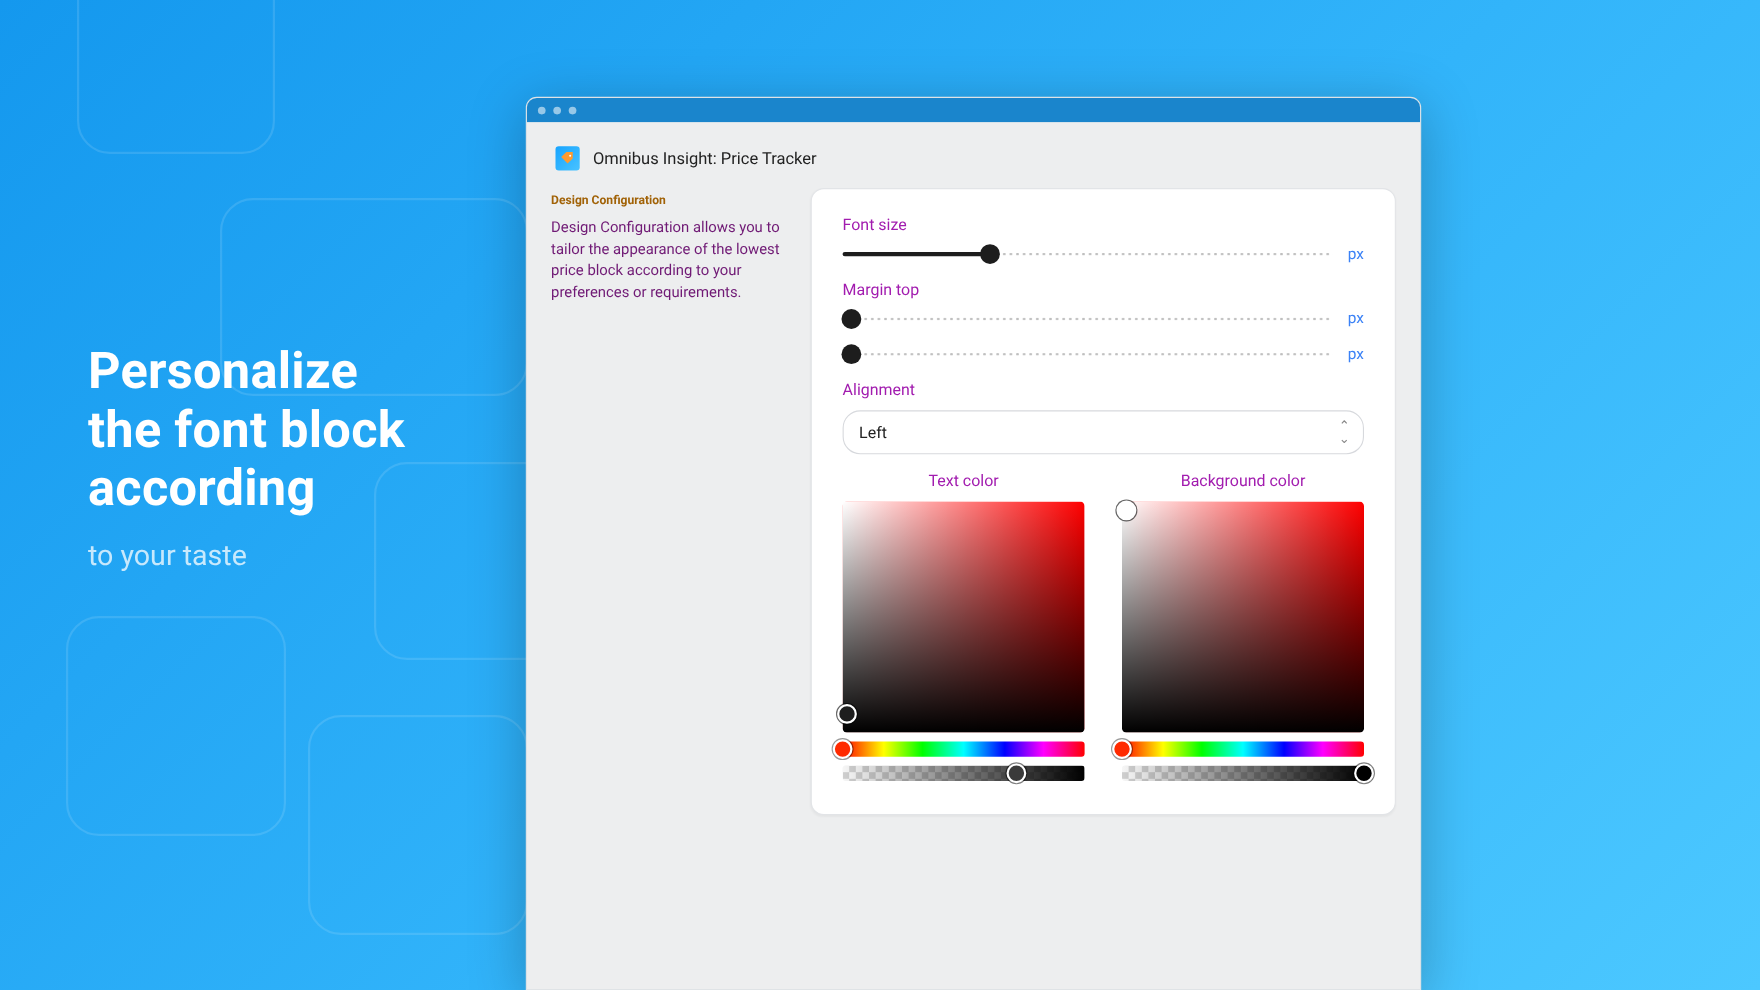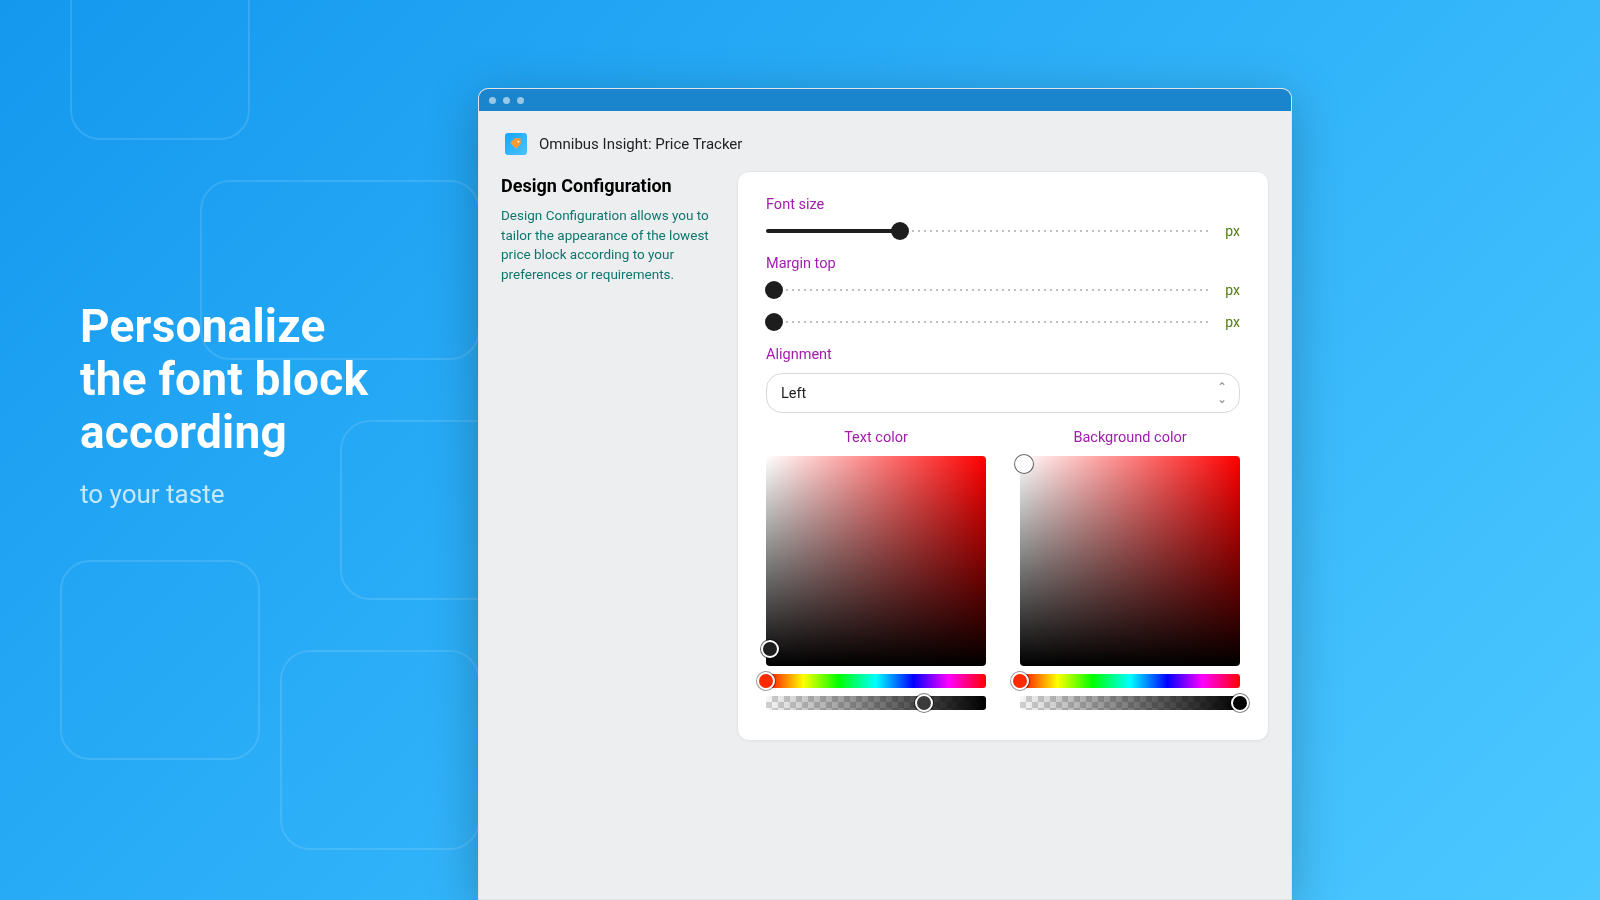--- a/index.html
+++ b/index.html
@@ -9,56 +9,56 @@
     position: relative;
   }
   
   .bgshape { position:absolute; border:2px solid rgba(255,255,255,0.12); border-radius:30px; }
   .s1{left:70px;top:-40px;width:180px;height:180px;}
   .s2{left:200px;top:180px;width:280px;height:180px;}
   .s3{left:60px;top:560px;width:200px;height:200px;}
   .s4{left:280px;top:650px;width:200px;height:200px;}
   .s5{left:340px;top:420px;width:180px;height:180px;}
 
-  .hero { position:absolute; left:80px; top:300px; color:#fff; }
+  .hero { position:absolute; left:80px; top:312px; color:#fff; }
   .hero h1 { font-size:46px; font-weight:700; line-height:1.15; letter-spacing:0.2px; }
   .hero .sub { margin-top:20px; font-size:26px; font-weight:400; color:rgba(255,255,255,0.75); }
 
   .window {
     position:absolute; left:478px; top:88px; width:814px; height:812px;
     background:#edeeef; border:1px solid #dfe3e6; border-radius:10px 10px 0 0;
     box-shadow:0 10px 50px rgba(0,0,0,0.25);
     overflow:hidden;
   }
   .titlebar { height:22px; background:#1a85cc; display:flex; align-items:center; padding-left:10px; gap:7px; }
   .tdot { width:7px; height:7px; border-radius:50%; background:rgba(255,255,255,0.55); }
   .appheader { display:flex; align-items:center; gap:12px; padding:22px 26px 10px; }
   .appicon { width:22px; height:22px; border-radius:3px; background:linear-gradient(135deg,#17a4ff 0%,#49c3ff 100%); display:flex; align-items:center; justify-content:center; }
   .appicon svg { width:14px; height:14px; }
   .apptitle { font-size:15px; color:#222; }
 
   .body { display:flex; padding:6px 22px 0 22px; gap:18px; }
   .sidecol { width:218px; padding-top:4px; }
-  .sidecol h3 { font-size:18px; font-weight:700; color:#000000; margin-bottom:10px; }
-  .sidecol p { font-size:13.5px; line-height:1.45; color:#0f766e; }
+  .sidecol h3 { font-size:11px; font-weight:700; color:#a16207; margin-bottom:10px; }
+  .sidecol p { font-size:13.5px; line-height:1.45; color:#701a75; }
 
   .card {
     flex:1; background:#fff; border:1px solid #e2e4e7; border-radius:12px;
     padding:24px 28px 30px; box-shadow:0 1px 2px rgba(0,0,0,0.04);
   }
   .field { margin-bottom:16px; }
   .label { font-size:14.5px; color:#a21caf; margin-bottom:10px; display:block; }
   .sliderrow { display:flex; align-items:center; gap:14px; }
   .slider { position:relative; flex:1; height:16px; }
   .dots { position:absolute; left:0; right:0; top:50%; height:2px; transform:translateY(-50%);
           background-image:radial-gradient(circle,#bfbfbf 1px,transparent 1.3px);
           background-size:6px 2px; background-repeat:repeat-x; }
   .fill { position:absolute; left:0; top:50%; height:4px; background:#1d1d1d; transform:translateY(-50%); border-radius:2px; }
   .thumb { position:absolute; top:50%; width:18px; height:18px; background:#1d1d1d; border-radius:50%; transform:translate(-50%,-50%); }
-  .unit { font-size:14px; color:#4d7c0f; }
+  .unit { font-size:14px; color:#3b82f6; }
 
   .select {
     border:1px solid #d7d9dd; border-radius:16px; height:40px;
     display:flex; align-items:center; justify-content:space-between;
     padding:0 14px; font-size:14.5px; color:#222; cursor:pointer; background:#fff;
   }
   .select .caret { color:#888; font-size:12px; line-height:1; letter-spacing:-2px; }
 
   .colors { display:flex; gap:34px; margin-top:4px; }
   .colorcol { flex:1;text-align:center; }

